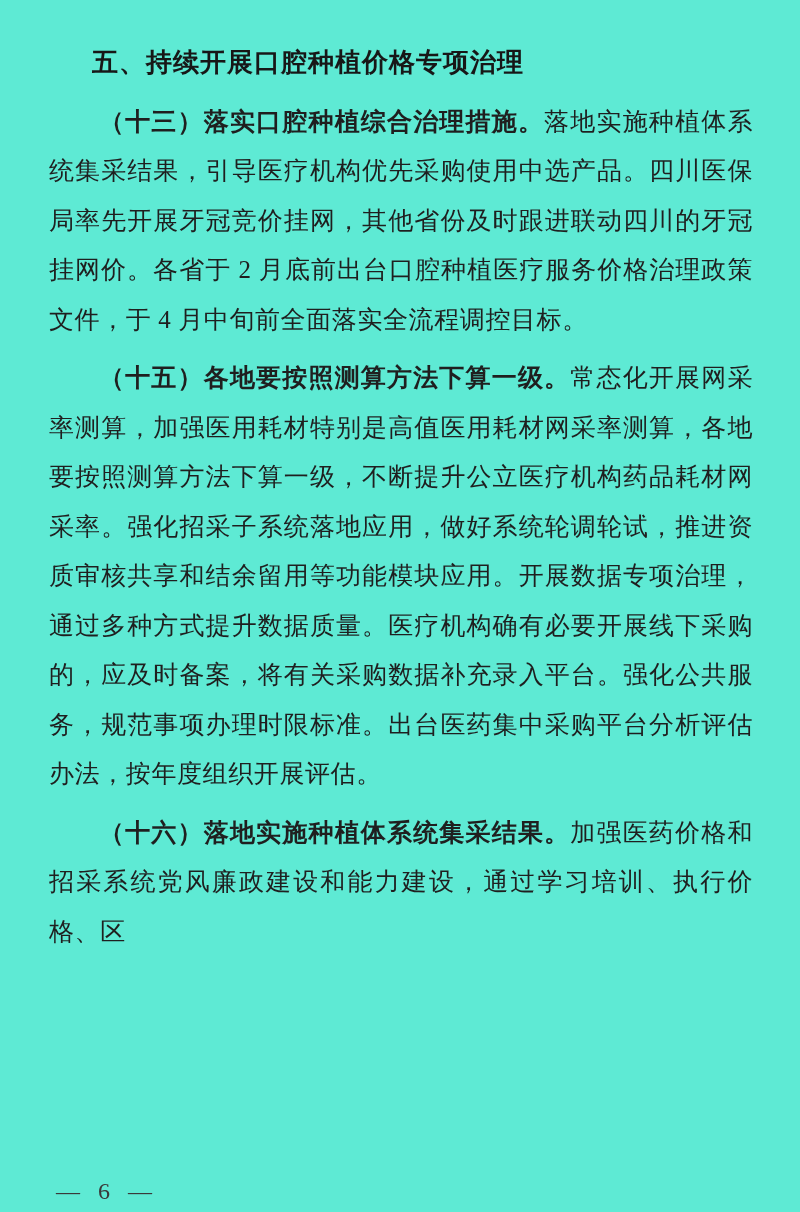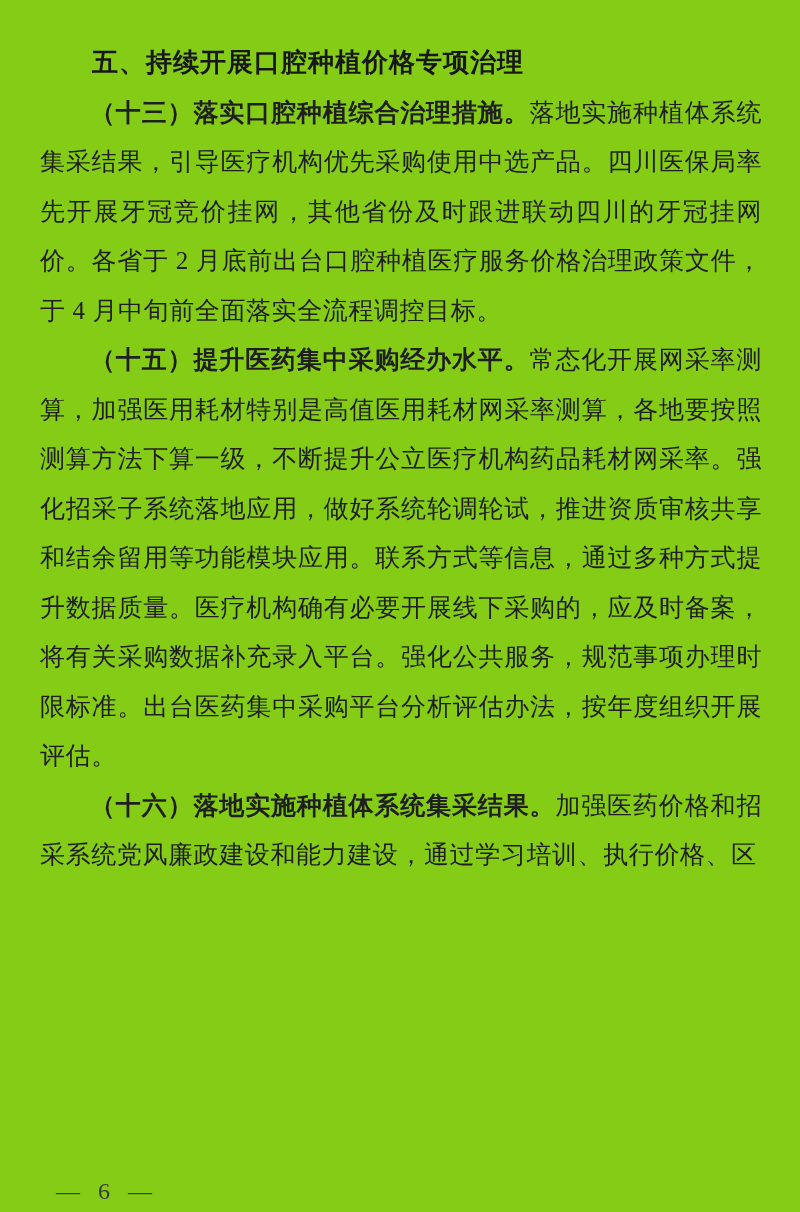--- a/index.html
+++ b/index.html
@@ -4,21 +4,21 @@
 <style>
   html, body {
     margin: 0;
     padding: 0;
     background: #ffffff;
   }
   .page {
     position: relative;
     width: 800px;
     height: 1212px;
-    background: #84cc16;
+    background: #5eead4;
     box-sizing: border-box;
     padding: 38px 38px 0 40px;
     overflow: hidden;
   }
   .doc-text {
     font-family: "Liberation Serif", "DejaVu Serif", serif;
     font-size: 25px;
     line-height: 49.5px;
     color: #1f1f1f;
     text-align: justify;
@@ -30,21 +30,21 @@
     text-indent: 2em;
     font-family: "Liberation Sans", "DejaVu Sans", sans-serif;
     font-weight: 700;
     font-size: 26px;
     line-height: 49.5px;
     letter-spacing: 1px;
     color: #171717;
     text-align: left;
   }
   .para {
-    margin: 0;
+    margin: 9px;
     text-indent: 2em;
     letter-spacing: 0.6px;
   }
   .para-lead {
     font-weight: 700;
     font-family: "Liberation Serif", "DejaVu Serif", serif;
   }
   .page-number {
     position: absolute;
     left: 56px;
@@ -61,20 +61,20 @@
 
 <div class="page">
   <div class="doc-text">
 
     <section>
       <h2 class="section-heading">五、持续开展口腔种植价格专项治理</h2>
       <p class="para"><span class="para-lead">（十三）落实口腔种植综合治理措施。</span><span>落地实施种植体系统集采结果，引导医疗机构优先采购使用中选产品。四川医保局率先开展牙冠竞价挂网，其他省份及时跟进联动四川的牙冠挂网价。各省于 2 月底前出台口腔种植医疗服务价格治理政策文件，于 4 月中旬前全面落实全流程调控目标。</span></p>
     </section>
 
     <section>
-      <p class="para"><span class="para-lead">（十五）提升医药集中采购经办水平。</span><span>常态化开展网采率测算，加强医用耗材特别是高值医用耗材网采率测算，各地要按照测算方法下算一级，不断提升公立医疗机构药品耗材网采率。强化招采子系统落地应用，做好系统轮调轮试，推进资质审核共享和结余留用等功能模块应用。联系方式等信息，通过多种方式提升数据质量。医疗机构确有必要开展线下采购的，应及时备案，将有关采购数据补充录入平台。强化公共服务，规范事项办理时限标准。出台医药集中采购平台分析评估办法，按年度组织开展评估。</span></p>
+      <p class="para"><span class="para-lead">（十五）各地要按照测算方法下算一级。</span><span>常态化开展网采率测算，加强医用耗材特别是高值医用耗材网采率测算，各地要按照测算方法下算一级，不断提升公立医疗机构药品耗材网采率。强化招采子系统落地应用，做好系统轮调轮试，推进资质审核共享和结余留用等功能模块应用。开展数据专项治理，通过多种方式提升数据质量。医疗机构确有必要开展线下采购的，应及时备案，将有关采购数据补充录入平台。强化公共服务，规范事项办理时限标准。出台医药集中采购平台分析评估办法，按年度组织开展评估。</span></p>
       <p class="para"><span class="para-lead">（十六）落地实施种植体系统集采结果。</span><span>加强医药价格和招采系统党风廉政建设和能力建设，通过学习培训、执行价格、区</span></p>
     </section>
 
   </div>
 
   <div class="page-number">— 6 —</div>
 </div>
 
 </body></html>

